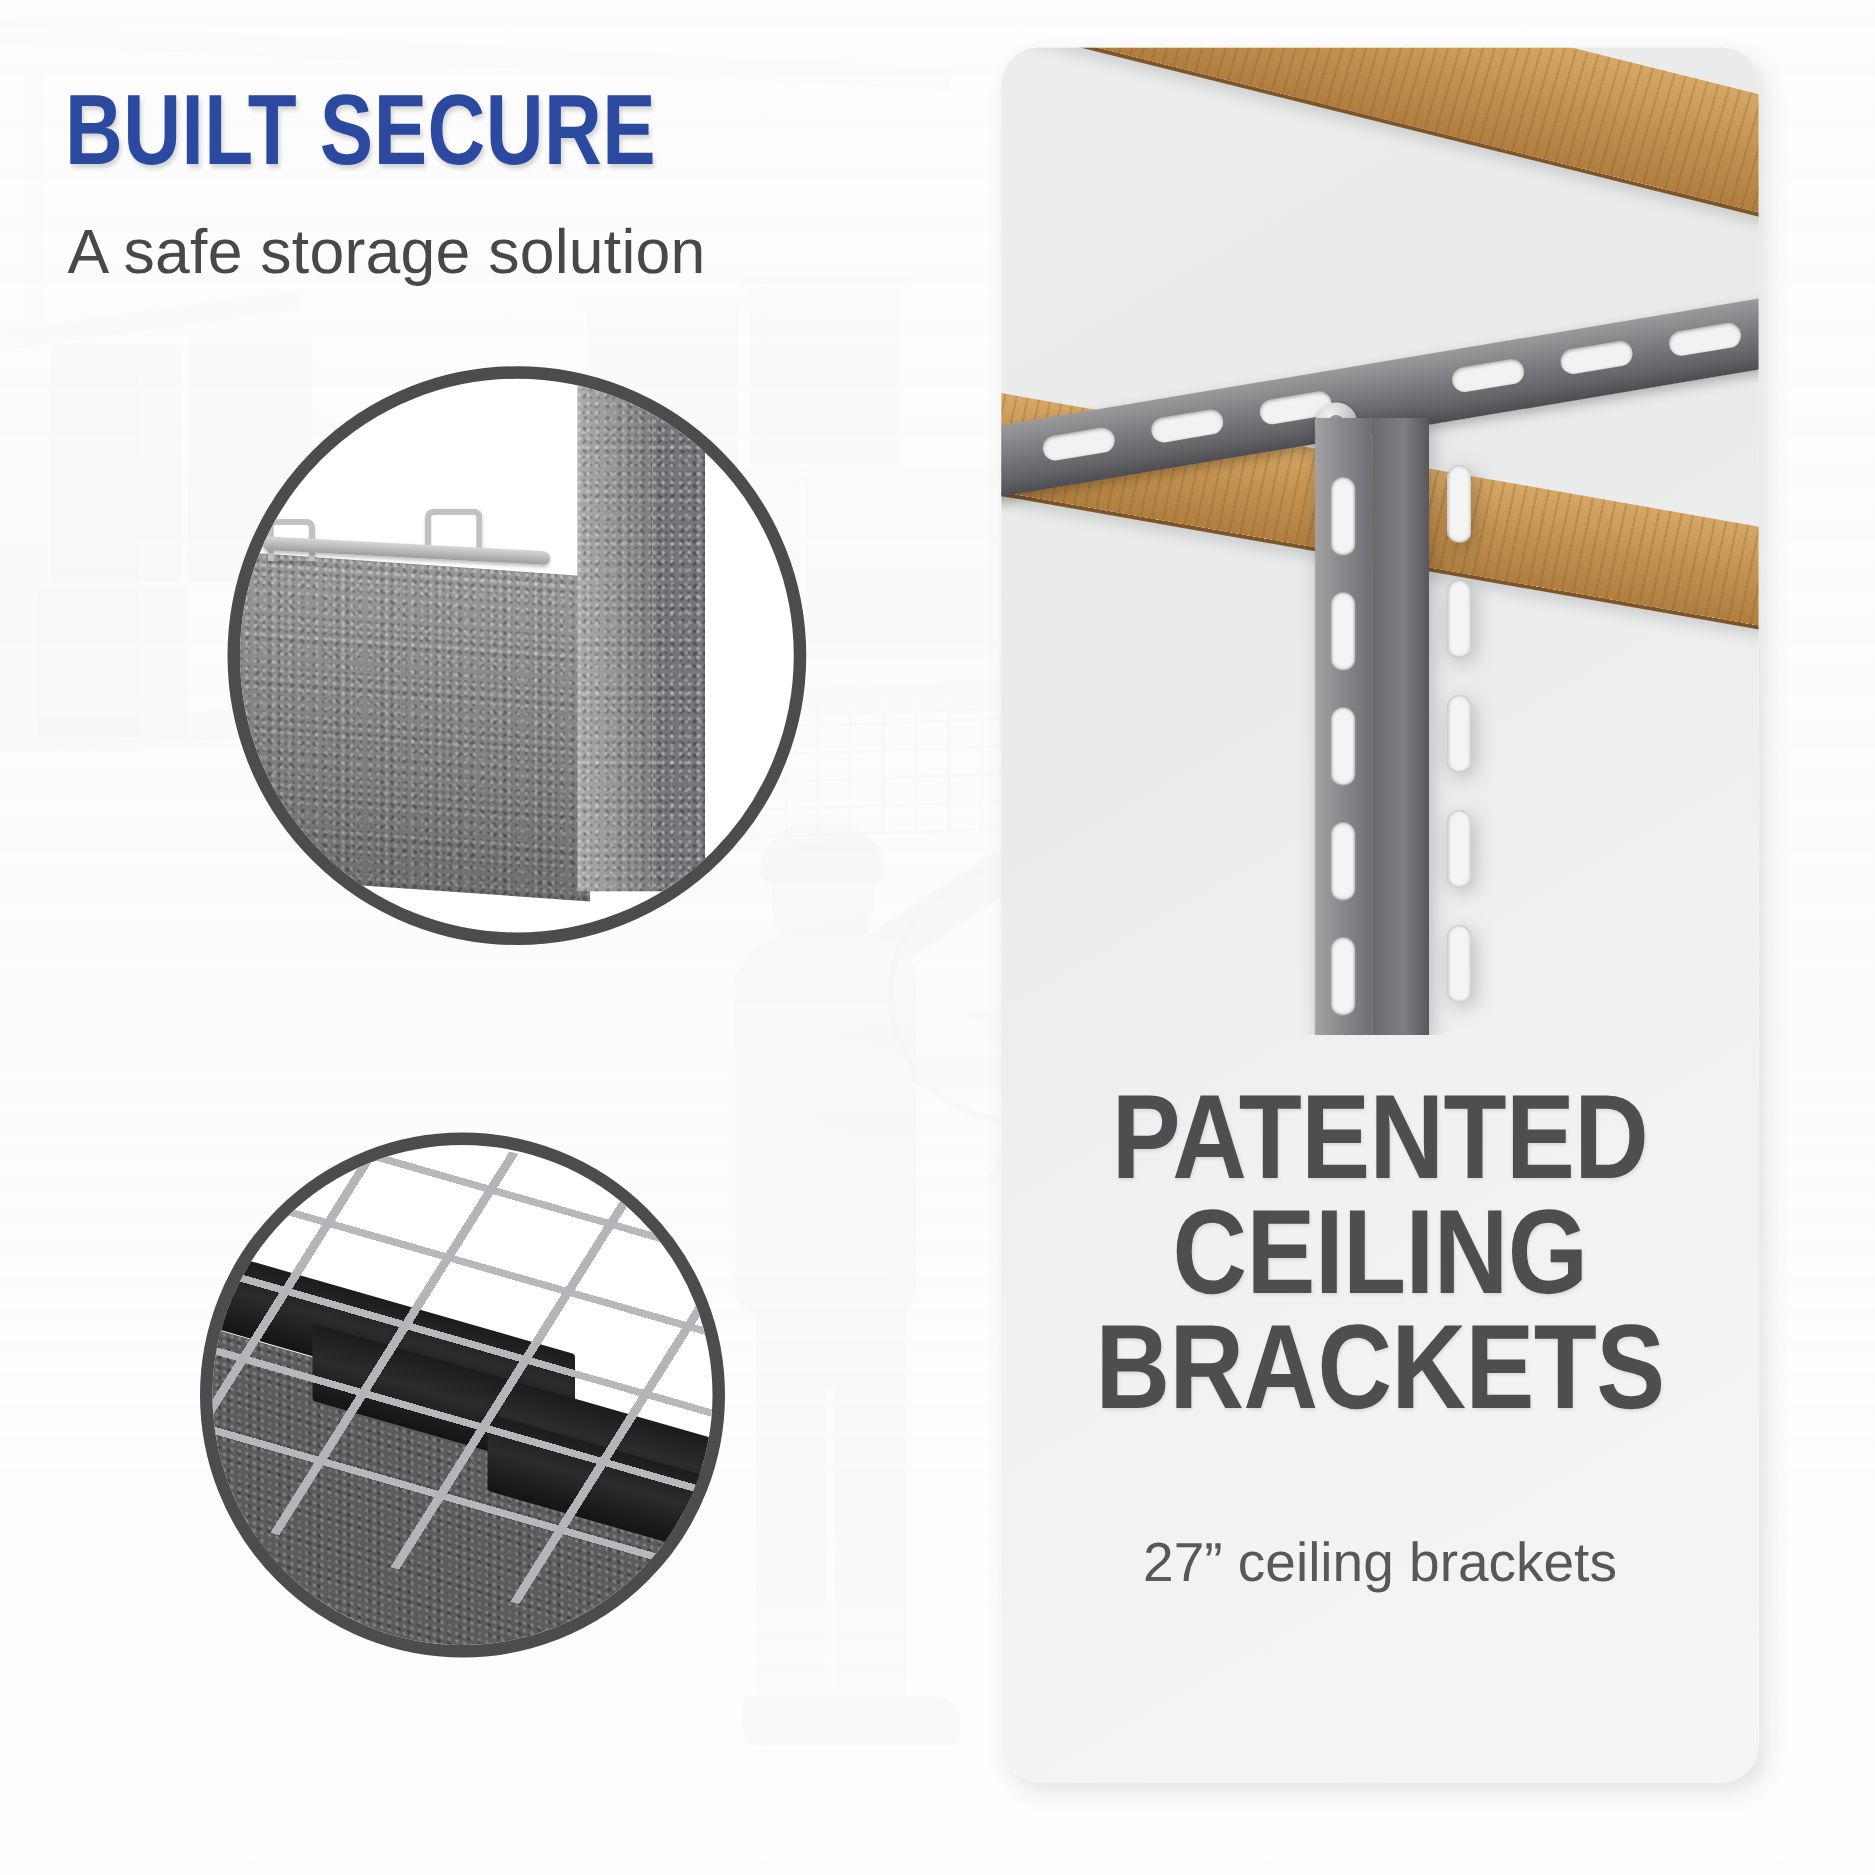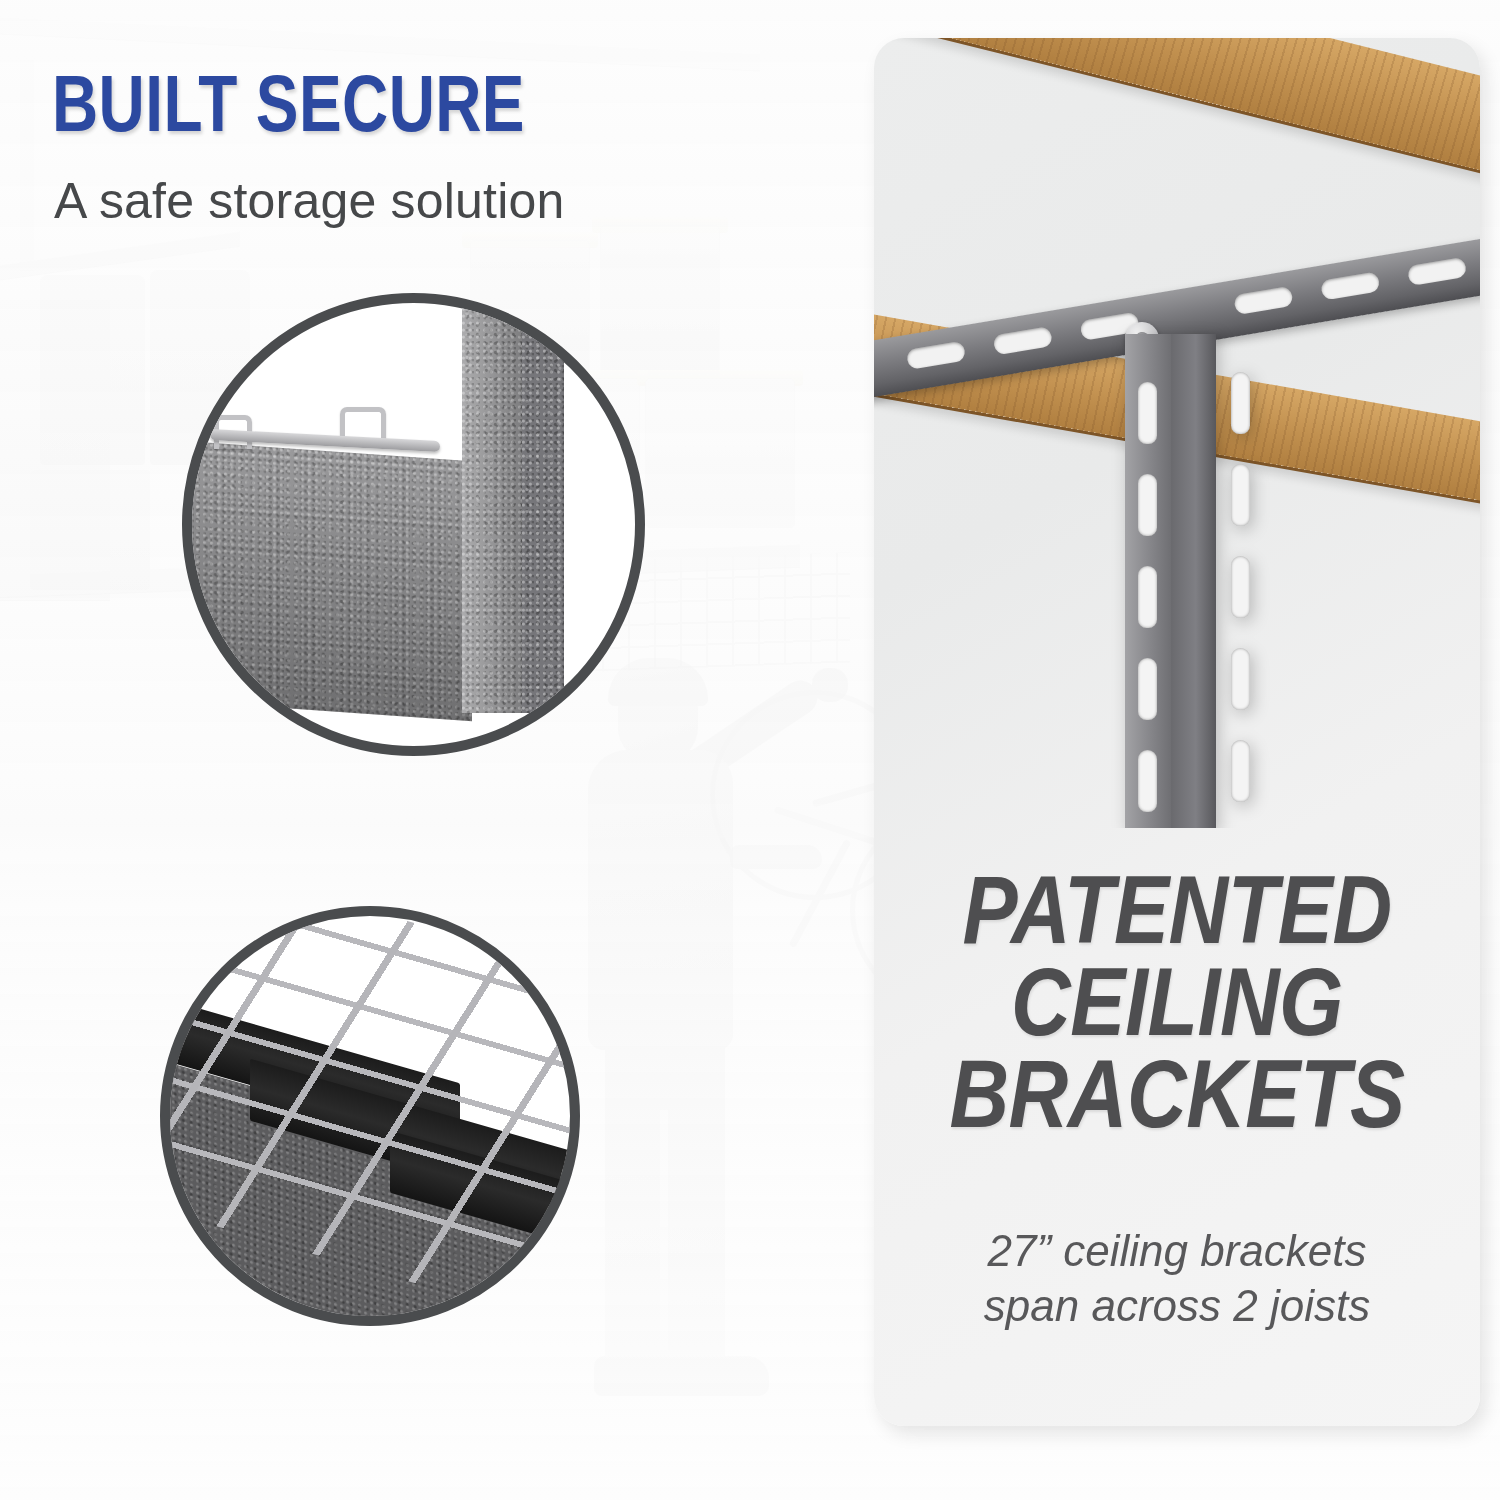--- a/index.html
+++ b/index.html
@@ -217,25 +217,24 @@
 
   .caption {
     position:absolute; font-size:45px; color:#4e5052; font-weight:400;
     letter-spacing:.3px; white-space:nowrap;
   }
   .caption.c1 { left:146px; top:772px; }
   .caption.c2 { left:186px; top:1360px; }
 
   
   .right-panel {
-    position:absolute; left:874px; top:38px; width:606px; height:1388px;
+    position:absolute; left:801px; top:38px; width:606px; height:1388px;
     border-radius:30px; overflow:hidden; z-index:6;
     background:linear-gradient(150deg,#eceded 0%,#e9eaea 32%,#f1f1f1 60%,#f5f5f5 100%);
     box-shadow:6px 8px 18px rgba(0,0,0,.10);
-    font-style:italic;
   }
   .panel-photo { position:absolute; left:0; top:0; width:606px; height:790px; overflow:hidden; }
 
   
   .joist {
     position:absolute;
     background:
       repeating-linear-gradient(92deg, rgba(120,78,38,.20) 0 2px, rgba(255,255,255,0) 2px 9px),
       linear-gradient(180deg,#d6a765 0%,#c1904f 55%,#b07f40 100%);
     box-shadow:0 3px 0 #7d5528, 0 9px 10px rgba(0,0,0,.12);
@@ -409,15 +408,14 @@
   </div>
 
   <div class="panel-title">
     <div>PATENTED</div>
     <div>CEILING</div>
     <div>BRACKETS</div>
   </div>
 
   <div class="panel-sub">
     <div>27” ceiling brackets</div>
-    <div>span across 2 joists</div>
   </div>
 </div>
 
 </body></html>

